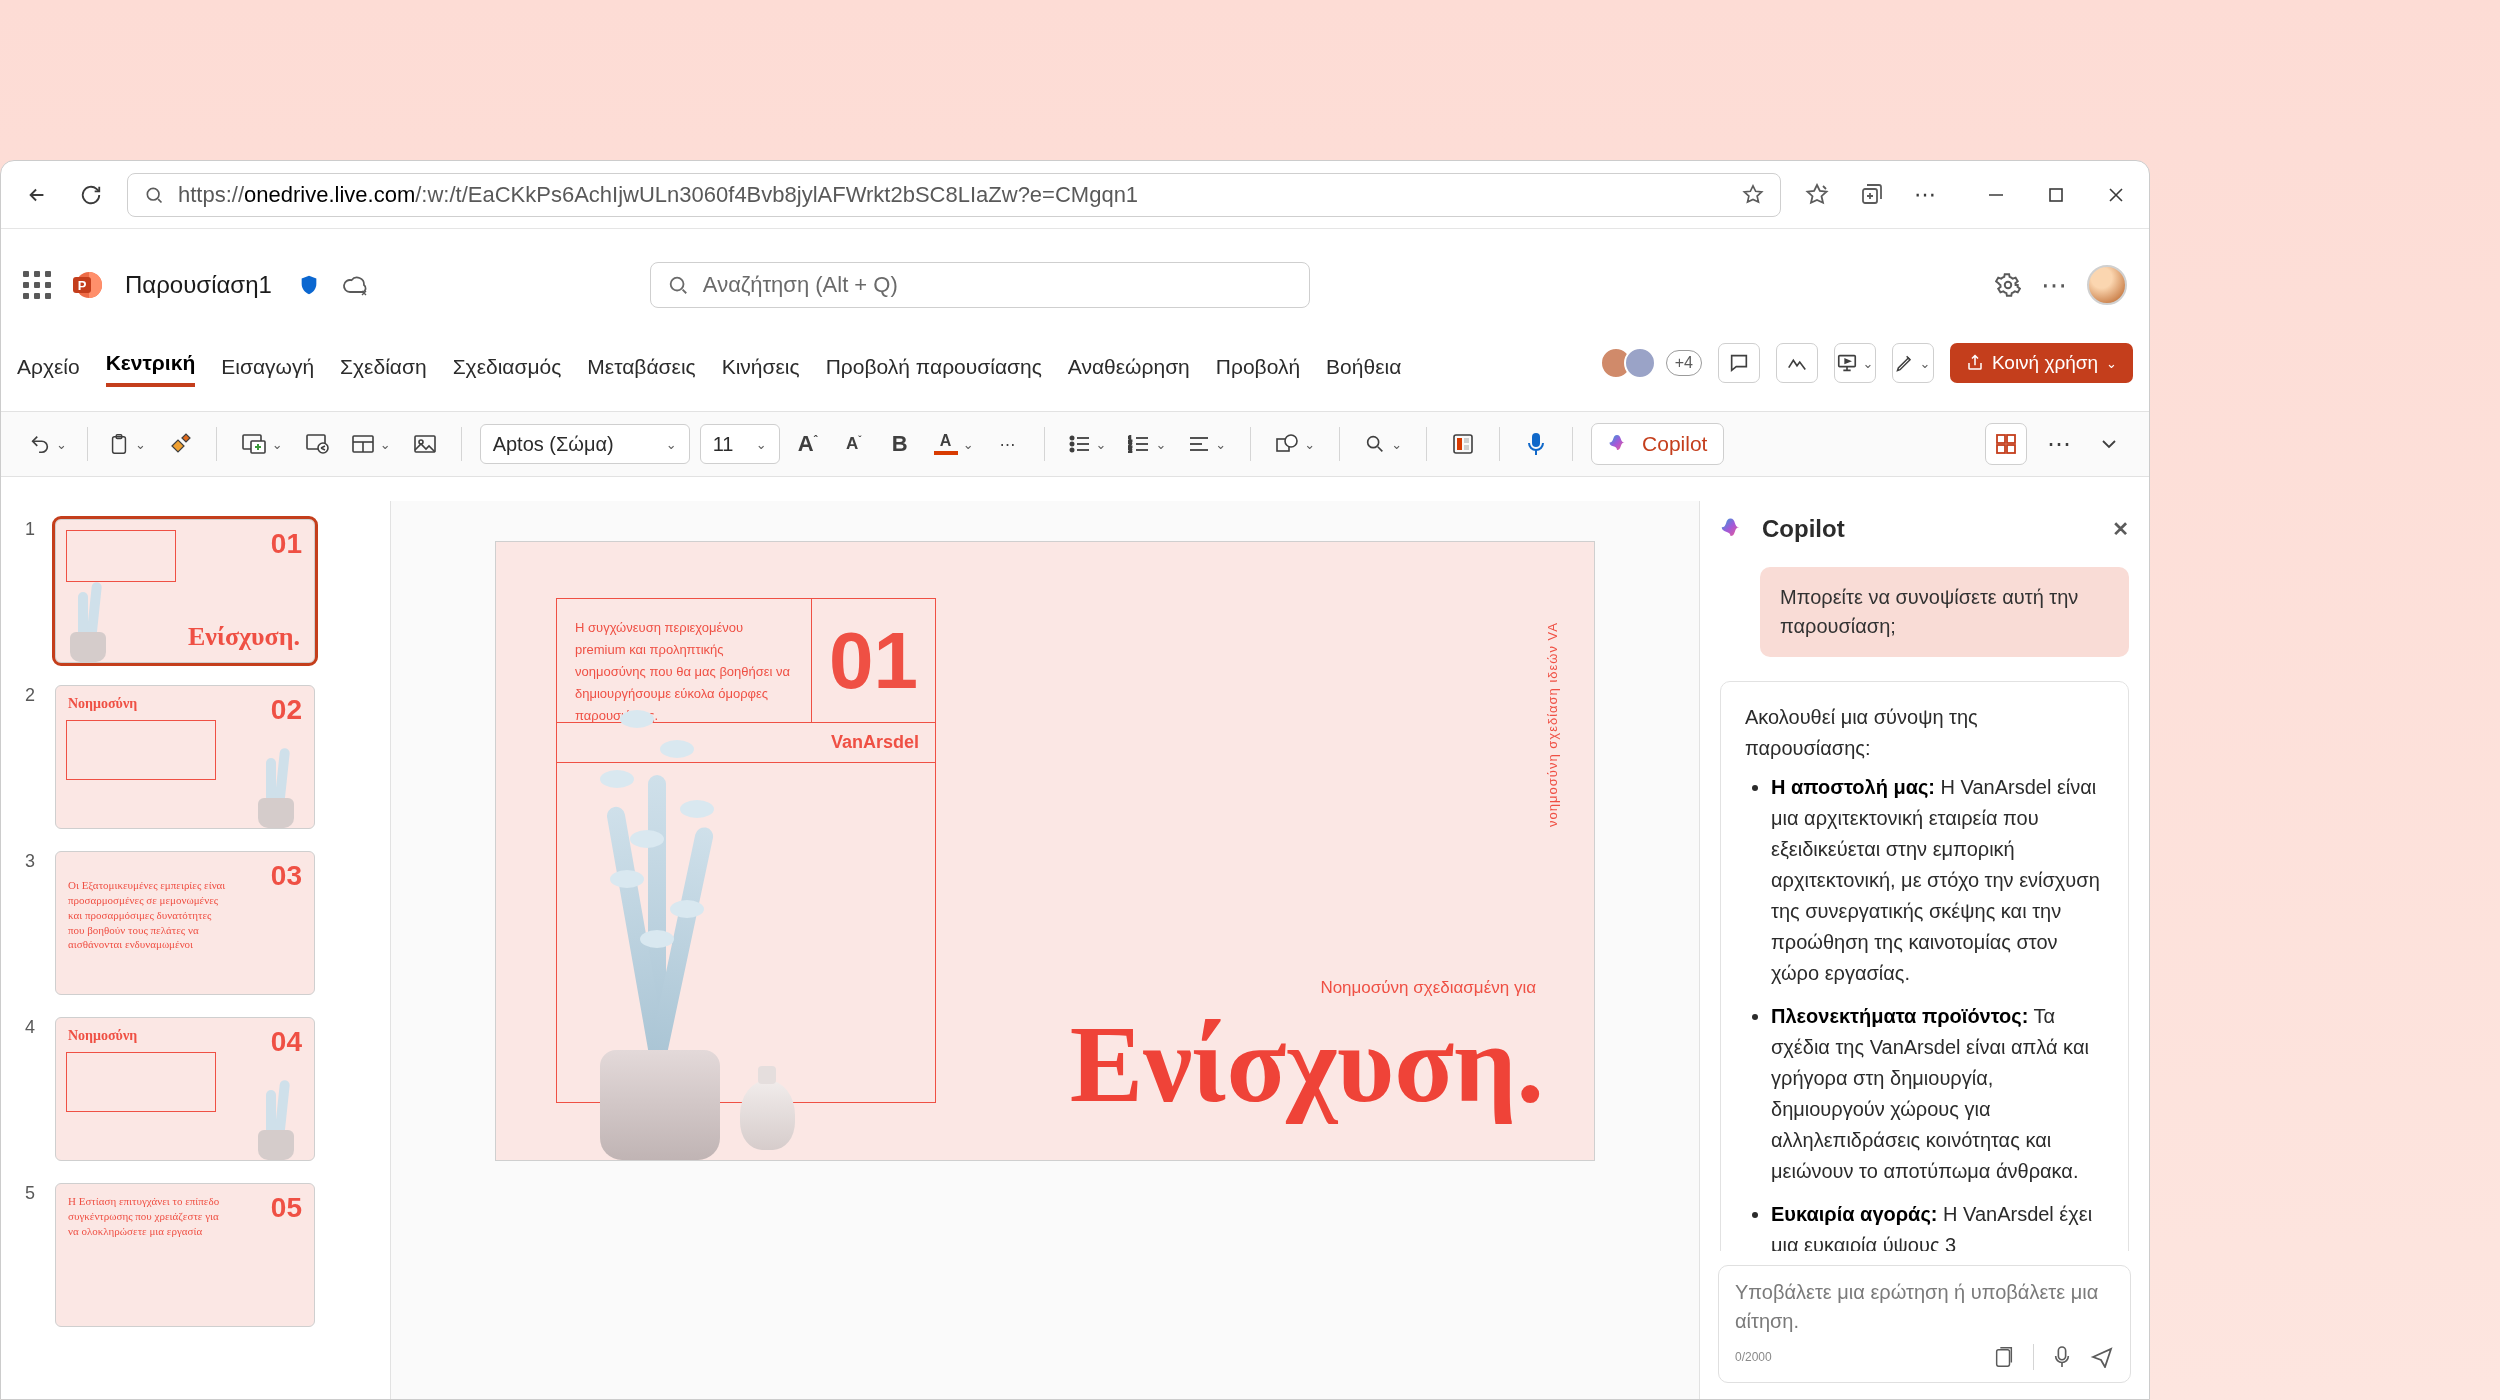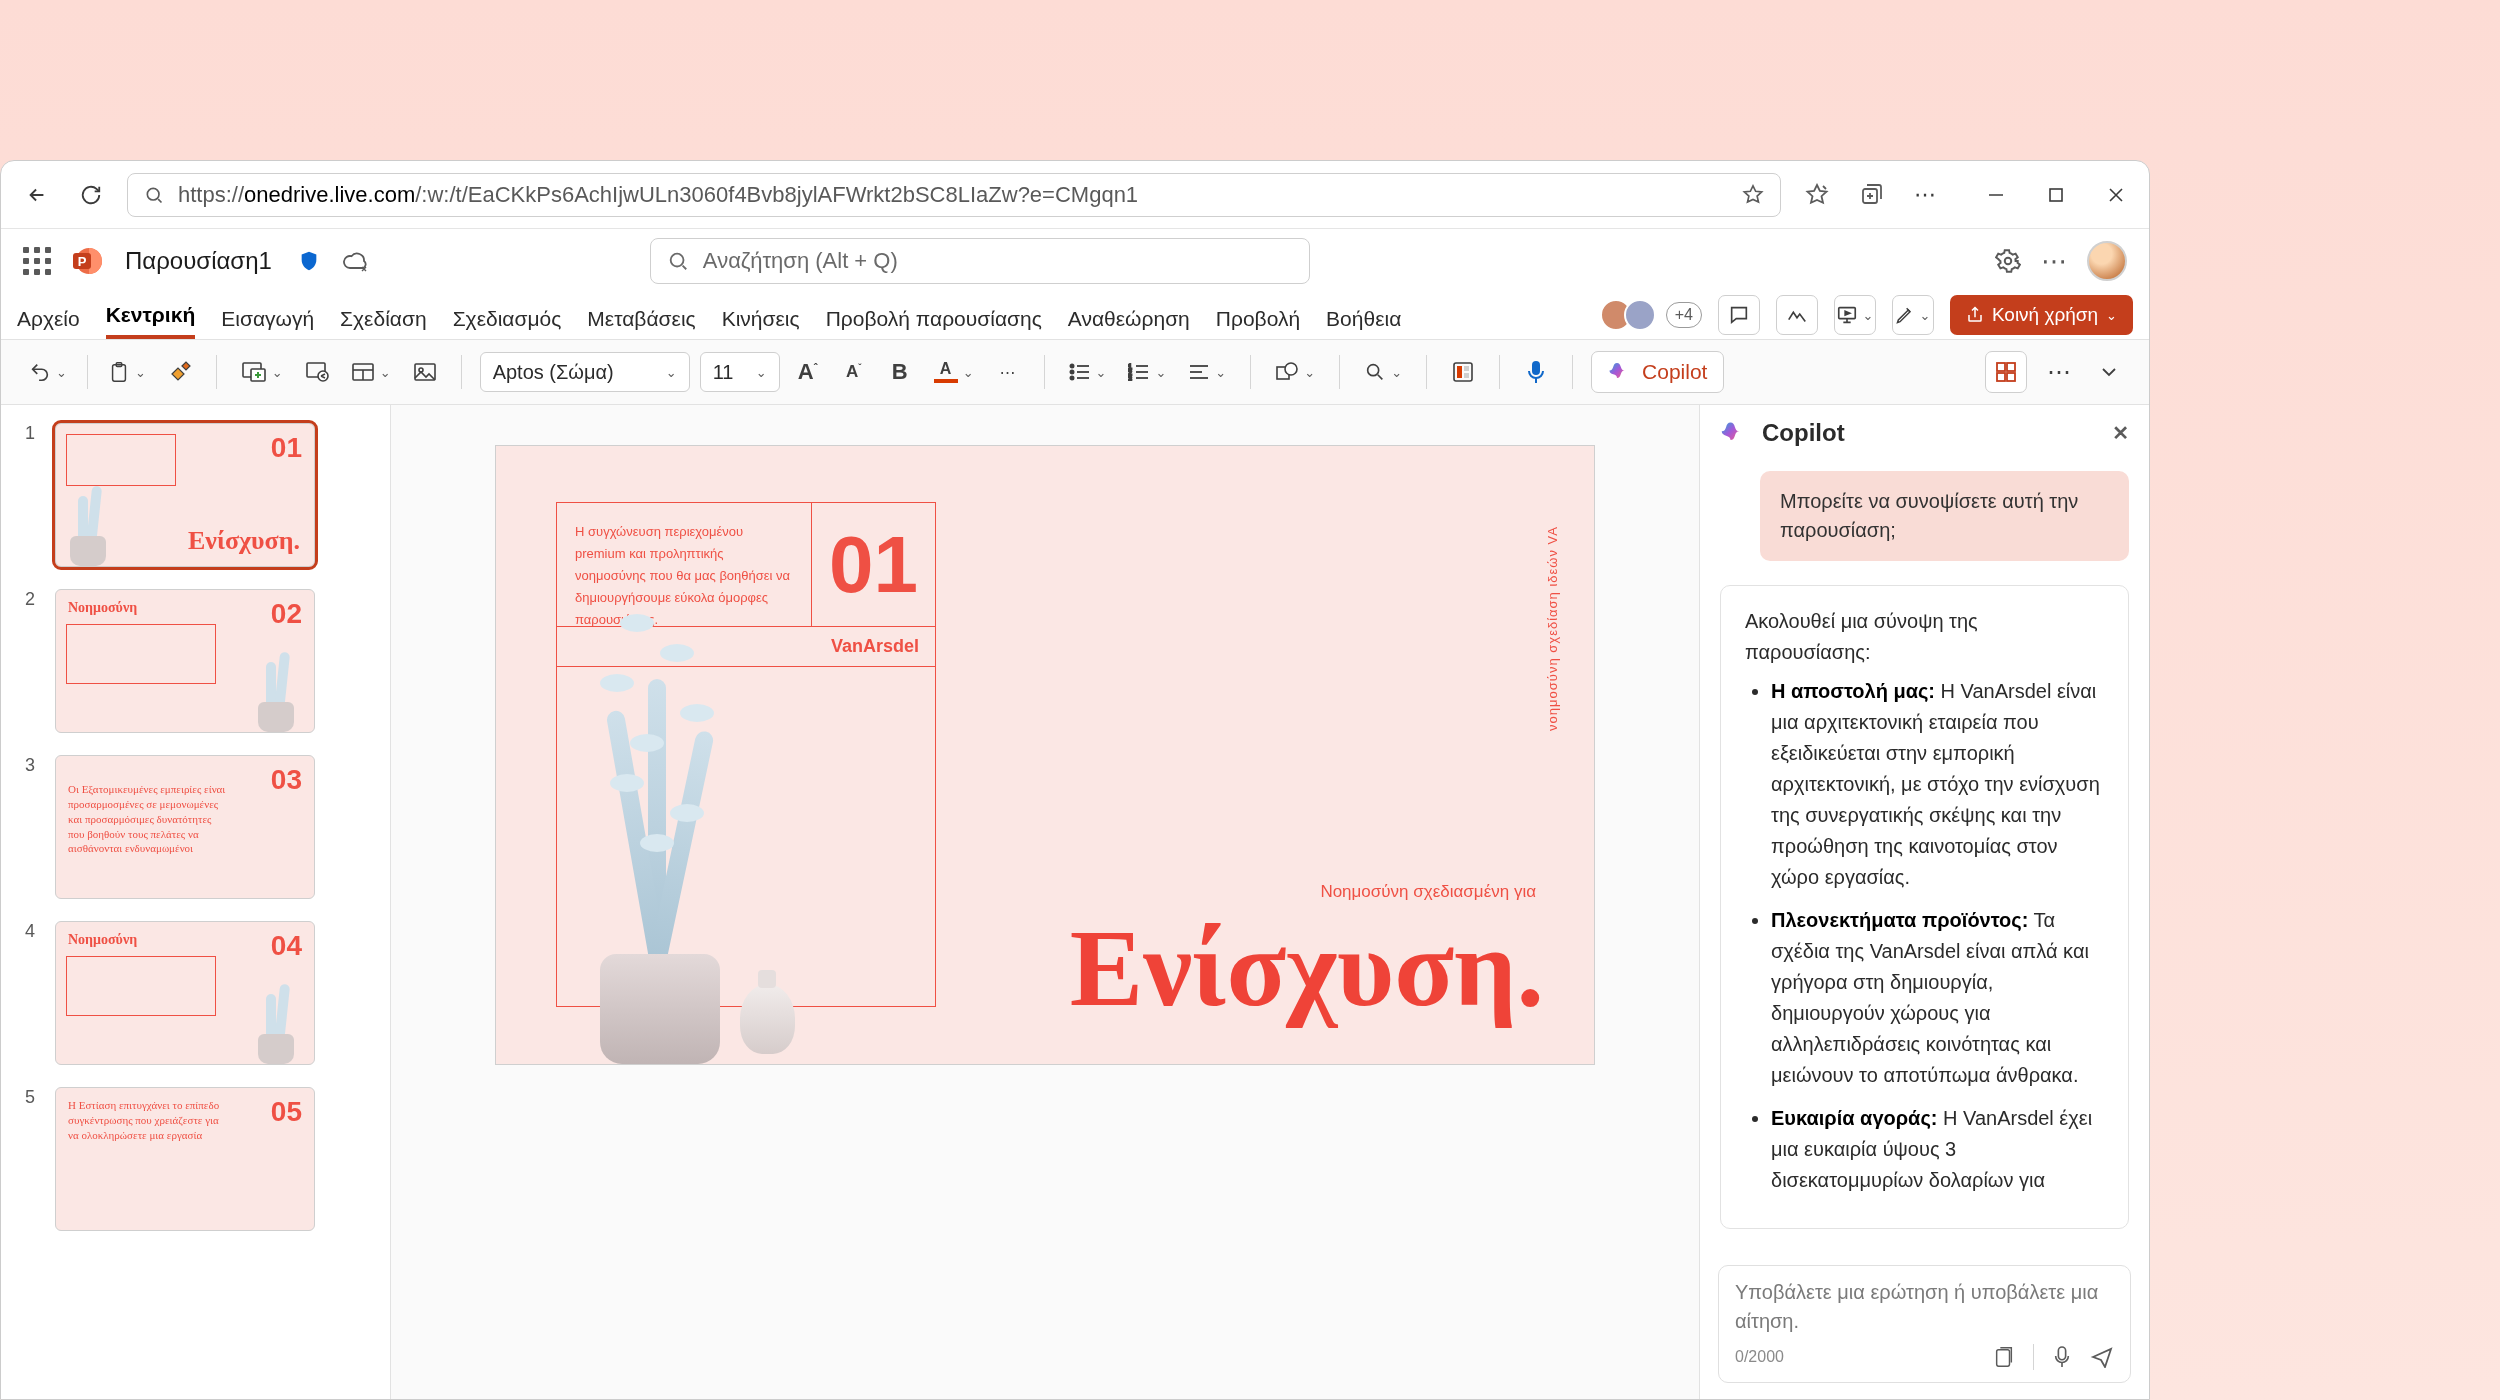--- a/index.html
+++ b/index.html
@@ -1,17 +1,17 @@
 <!DOCTYPE html>
 <html><head>
 <meta charset="utf-8">
 <style>
   * { box-sizing: border-box; margin: 0; padding: 0; font-family: "Segoe UI", Arial, sans-serif; }
   body { width: 2500px; height: 1400px; background: linear-gradient(180deg, #fddcd5 0%, #fde5df 100%); overflow: hidden; }
-  .browser { position: absolute; top: 160px; left: 0; right: 350px; bottom: 0; background: #fff; border: 1px solid #ccc; border-radius: 14px 14px 0 0; overflow: hidden; display: flex; flex-direction: column; }
+  .browser { position: absolute; top: 160px; left: 0; right: 350px; bottom: 0; background: #fff; border: 1px solid #ccc; border-radius: 14px 14px 0 0; overflow: hidden; display: flex; flex-direction: column; gap: 24px; }
 
   
   .browser-chrome { height: 68px; display: flex; align-items: center; padding: 0 18px; gap: 18px; border-bottom: 1px solid #e5e5e5; }
   .bc-btn { width: 36px; height: 36px; display: flex; align-items: center; justify-content: center; color:#3b3b3b; font-size:22px; border-radius:6px; }
   .url-bar { flex: 1; height: 44px; border: 1px solid #cfcfcf; border-radius: 8px; display: flex; align-items: center; padding: 0 16px; gap: 14px; background:#fff; position:relative; }
   .url-bar svg { flex-shrink: 0; }
   .url-text { font-size: 22px; color: #595959; white-space: nowrap; overflow: hidden; }
   .url-text .host { color: #000; }
   .star-icon { margin-left:auto; color:#5b5b5b; }
   .win-controls { display:flex; gap:30px; margin-left:20px; }
@@ -101,21 +101,21 @@
   .cp-head { height:56px; display:flex; align-items:center; padding:0 20px; gap:14px; font-size:24px; font-weight:600; color:#2b2b2b; }
   .cp-head .close { margin-left:auto; color:#5b5b5b; cursor:pointer; font-size:20px; }
   .cp-body { flex:1; overflow:auto; padding:10px 20px; }
   .user-bubble { background:#f9dcd6; border-radius:10px; padding:16px 20px; margin-left:40px; font-size:20px; color:#323232; line-height:1.45; margin-bottom:24px; }
   .assist-card { border:1px solid #e2e2e2; border-radius:10px; padding:20px 24px; font-size:20px; color:#2b2b2b; line-height:1.55; }
   .assist-card ul { padding-left:26px; margin-top:8px; }
   .assist-card li { margin-bottom:12px; }
   .assist-card b { color:#000; }
   .cp-input { border:1px solid #e0e0e0; border-radius:10px; margin:14px 18px 16px; padding:12px 16px; position:relative; }
   .cp-input .placeholder { font-size:20px; color:#7a7a7a; line-height:1.45; }
-  .cp-input .meta { display:flex; align-items:center; margin-top:8px; font-size:16px; color:#8a8a8a; }
+  .cp-input .meta { display:flex; align-items:center; margin-top:8px; font-size:12px; color:#8a8a8a; }
   .cp-input .icons { margin-left:auto; display:flex; align-items:center; gap:18px; color:#5b5b5b; }
   .cp-input .isep { width:1px; height:26px; background:#d5d5d5; }
 
   
   .mp-stem { position:absolute; bottom:0; left:18px; width:10px; height:70px; background:#cfe0ea; border-radius:6px; }
   .mp-stem.s2{ left:28px; height:80px; transform:rotate(6deg);}
   .mp-pot { position:absolute; bottom:0; left:10px; width:36px; height:30px; background:#d5cccb; border-radius:6px 6px 10px 10px; }
 
   svg { display:block; }
 </style>

